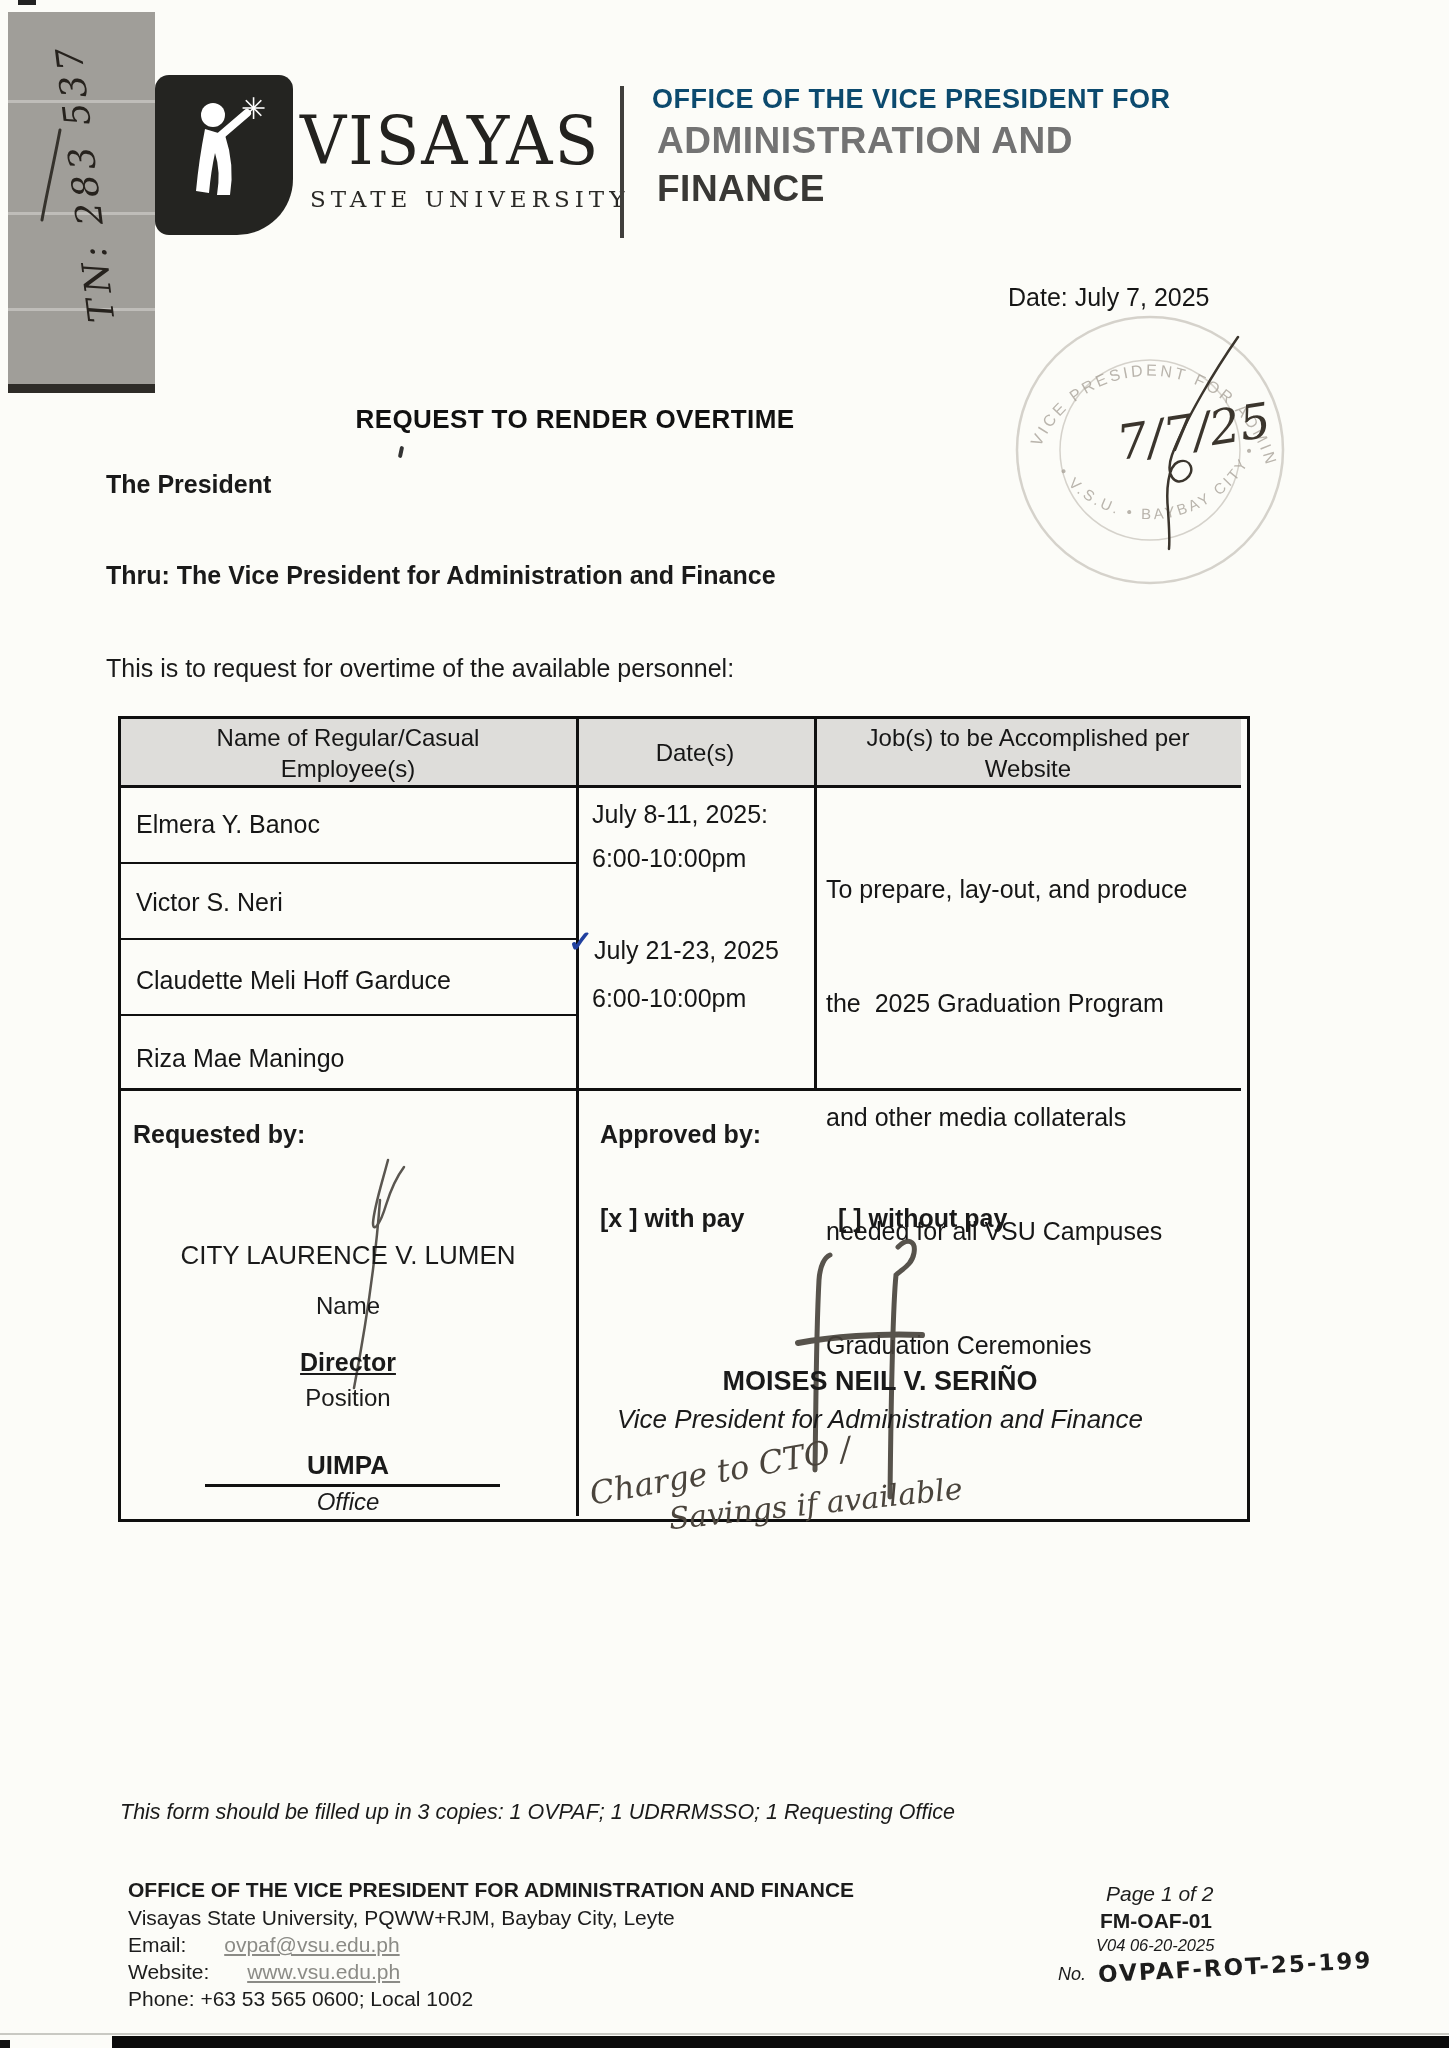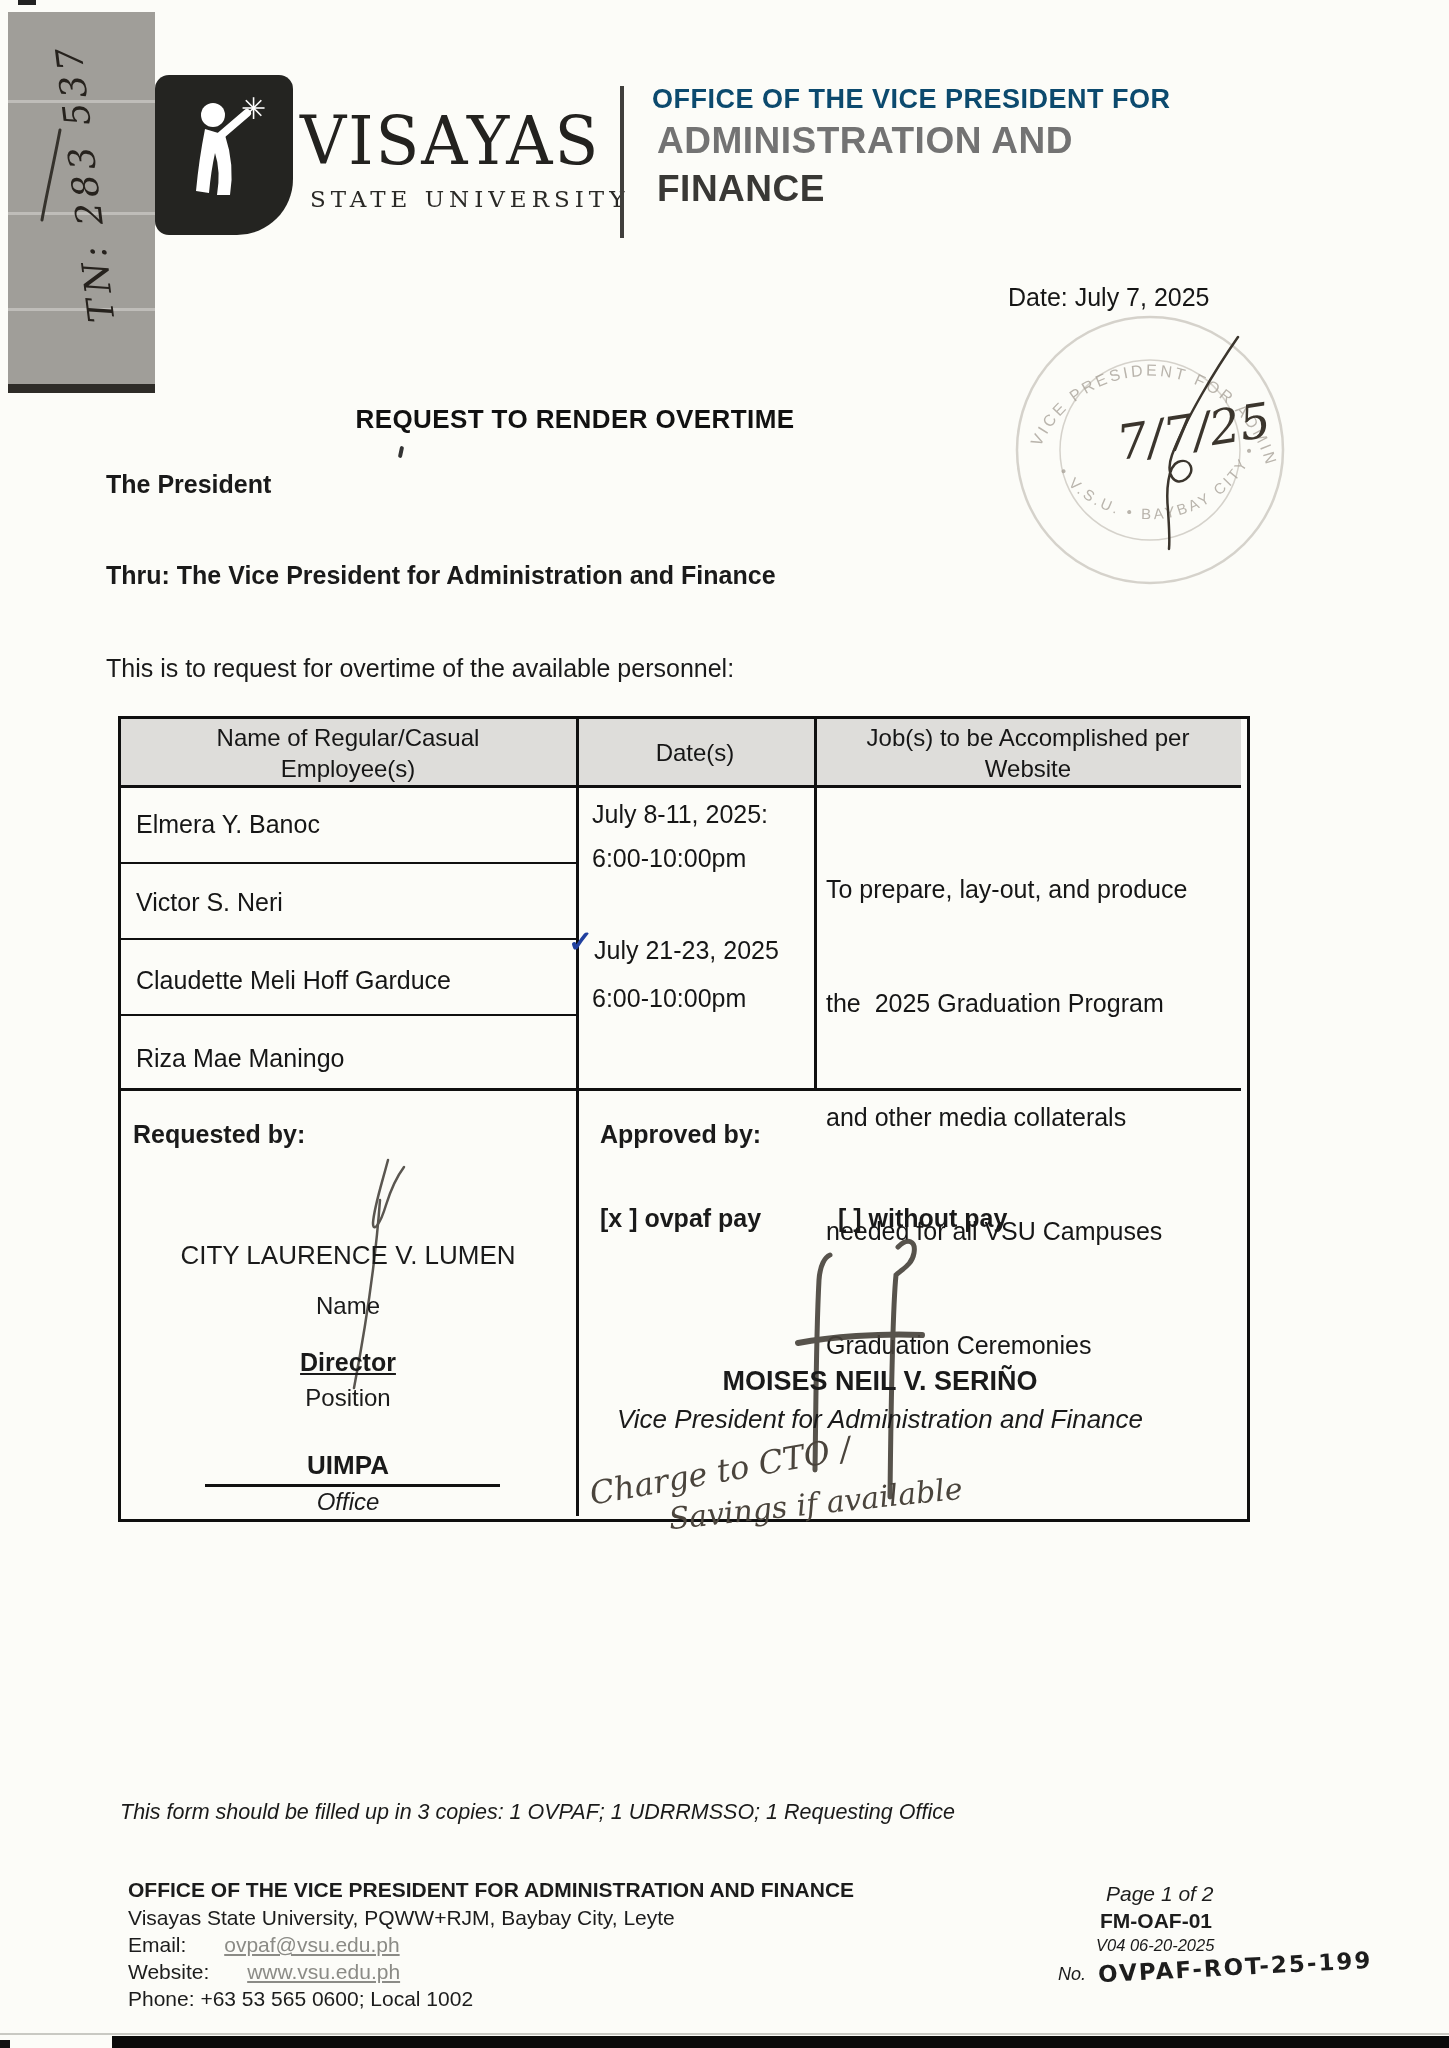--- a/index.html
+++ b/index.html
@@ -162,21 +162,21 @@
   </svg>
   <div class="abs ctr" style="left:128px;top:1240px;width:440px;font-size:26px">CITY LAURENCE V. LUMEN</div>
   <div class="abs ctr cap" style="left:128px;top:1292px;width:440px">Name</div>
   <div class="abs ctr b" style="left:128px;top:1348px;width:440px;font-size:25px;text-decoration:underline">Director</div>
   <div class="abs ctr cap" style="left:128px;top:1384px;width:440px">Position</div>
   <div class="abs ctr b" style="left:128px;top:1450px;width:440px;font-size:26px">UIMPA</div>
   <div class="abs" style="left:205px;top:1484px;width:295px;height:3px;background:#111"></div>
   <div class="abs ctr cap i" style="left:128px;top:1488px;width:440px">Office</div>
 
   <div class="abs sig-label" style="left:600px;top:1120px">Approved by:</div>
-  <div class="abs sig-label" style="left:600px;top:1204px">[x ] ovpaf pay</div>
+  <div class="abs sig-label" style="left:600px;top:1204px">[x ] with pay</div>
   <div class="abs sig-label" style="left:838px;top:1204px">[  ] without pay</div>
   <svg class="abs" style="left:770px;top:1225px" width="170" height="290" viewBox="0 0 170 290">
     <g stroke="#46413a" fill="none" stroke-linecap="round" opacity="0.9">
       <path d="M60,30 C55,32 50,40 49,55 C46,110 46,180 45,245" stroke-width="5"></path>
       <path d="M128,22 C138,12 146,16 144,28 C142,40 132,44 126,50 C122,90 121,180 120,272" stroke-width="5"></path>
       <path d="M28,118 C60,112 110,108 152,110" stroke-width="6"></path>
     </g>
   </svg>
   <div class="abs ctr b" style="left:600px;top:1366px;width:560px;font-size:27px">MOISES NEIL V. SERIÑO</div>
   <div class="abs ctr i" style="left:580px;top:1404px;width:600px;font-size:26px">Vice President for Administration and Finance</div>

